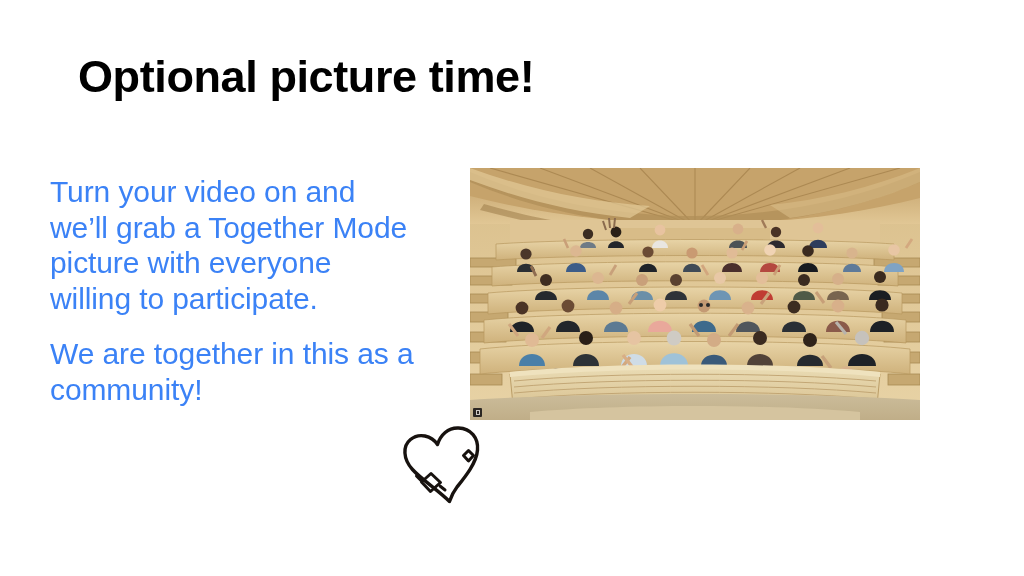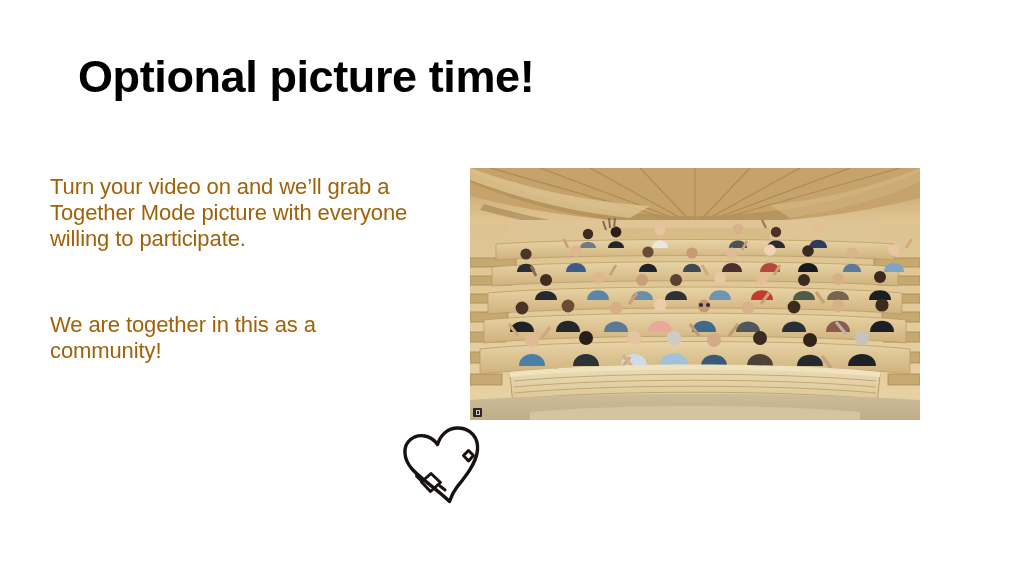--- a/index.html
+++ b/index.html
@@ -35,30 +35,30 @@
     white-space: nowrap;
     line-height: 1.12;
   }
 
   
   .body-block {
     position: absolute;
     left: 50px;
     top: 174px;
     width: 365px;
-    color: #a16207;
-    font-size: 22px;
+    color: #3b82f6;
+    font-size: 30px;
     line-height: 1.185;
     letter-spacing: -0.1px;
   }
   .body-para {
     margin: 0;
   }
   .body-para.second {
-    margin-top: 60px;
+    margin-top: 20px;
   }
 
   
   .footer-note {
     position: absolute;
     left: 164px;
     top: 530px;
     width: 740px;
     text-align: center;
     font-size: 13.4px;

